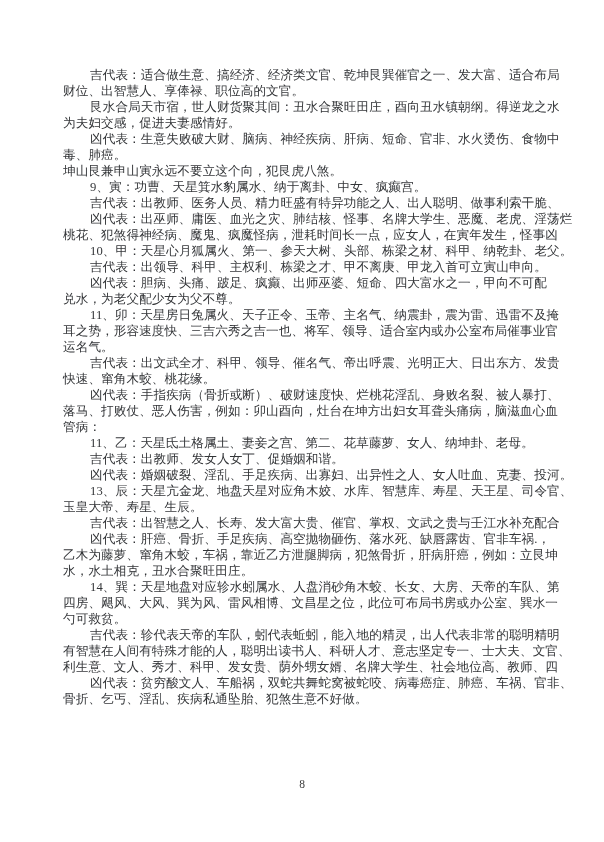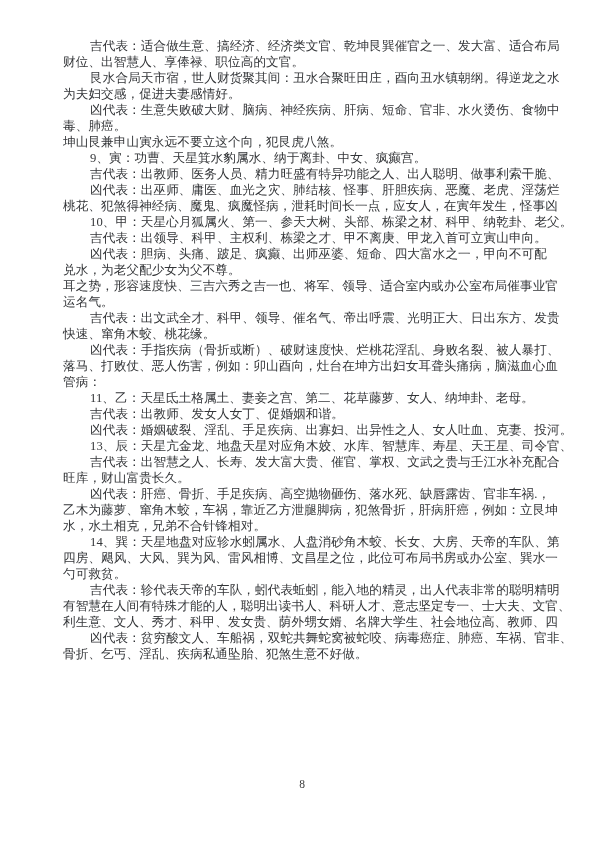--- a/index.html
+++ b/index.html
@@ -12,21 +12,21 @@
     width: 604px;
     height: 842px;
     background: #ffffff;
     overflow: hidden;
     font-family: "Liberation Serif", "DejaVu Serif", serif;
     color: #333538;
   }
   .content {
     position: absolute;
     left: 63px;
-    top: 38px;
+    top: 67px;
     width: 496px;
   }
   .line {
     font-size: 12.6px;
     line-height: 16px;
     height: 16px;
     white-space: nowrap;
     letter-spacing: 0.1px;
     text-rendering: optimizeLegibility;
   }
@@ -51,42 +51,43 @@
   <div class="content">
       <div class="line indent">吉代表：适合做生意、搞经济、经济类文官、乾坤艮巽催官之一、发大富、适合布局</div>
       <div class="line">财位、出智慧人、享俸禄、职位高的文官。</div>
       <div class="line indent">艮水合局天市宿，世人财货聚其间：丑水合聚旺田庄，酉向丑水镇朝纲。得逆龙之水</div>
       <div class="line">为夫妇交感，促进夫妻感情好。</div>
       <div class="line indent">凶代表：生意失败破大财、脑病、神经疾病、肝病、短命、官非、水火烫伤、食物中</div>
       <div class="line">毒、肺癌。</div>
       <div class="line">坤山艮兼申山寅永远不要立这个向，犯艮虎八煞。</div>
       <div class="line indent">9、寅：功曹、天星箕水豹属水、纳于离卦、中女、疯癫宫。</div>
       <div class="line indent">吉代表：出教师、医务人员、精力旺盛有特异功能之人、出人聪明、做事利索干脆、</div>
-      <div class="line indent">凶代表：出巫师、庸医、血光之灾、肺结核、怪事、肝胆疾病、恶魔、老虎、淫荡烂</div>
+      <div class="line indent">凶代表：出巫师、庸医、血光之灾、肺结核、怪事、名牌大学生、恶魔、老虎、淫荡烂</div>
       <div class="line">桃花、犯煞得神经病、魔鬼、疯魔怪病，泄耗时间长一点，应女人，在寅年发生，怪事凶</div>
       <div class="line indent">10、甲：天星心月狐属火、第一、参天大树、头部、栋梁之材、科甲、纳乾卦、老父。</div>
       <div class="line indent">吉代表：出领导、科甲、主权利、栋梁之才、甲不离庚、甲龙入首可立寅山申向。</div>
       <div class="line indent">凶代表：胆病、头痛、跛足、疯癫、出师巫婆、短命、四大富水之一，甲向不可配</div>
       <div class="line">兑水，为老父配少女为父不尊。</div>
+      <div class="line indent">11、卯：天星房日兔属火、天子正令、玉帝、主名气、纳震卦，震为雷、迅雷不及掩</div>
       <div class="line">耳之势，形容速度快、三吉六秀之吉一也、将军、领导、适合室内或办公室布局催事业官</div>
       <div class="line">运名气。</div>
       <div class="line indent">吉代表：出文武全才、科甲、领导、催名气、帝出呼震、光明正大、日出东方、发贵</div>
       <div class="line">快速、窜角木蛟、桃花缘。</div>
       <div class="line indent">凶代表：手指疾病（骨折或断）、破财速度快、烂桃花淫乱、身败名裂、被人暴打、</div>
       <div class="line">落马、打败仗、恶人伤害，例如：卯山酉向，灶台在坤方出妇女耳聋头痛病，脑滋血心血</div>
       <div class="line">管病：</div>
       <div class="line indent">11、乙：天星氐土格属土、妻妾之宫、第二、花草藤萝、女人、纳坤卦、老母。</div>
       <div class="line indent">吉代表：出教师、发女人女丁、促婚姻和谐。</div>
       <div class="line indent">凶代表：婚姻破裂、淫乱、手足疾病、出寡妇、出异性之人、女人吐血、克妻、投河。</div>
       <div class="line indent">13、辰：天星亢金龙、地盘天星对应角木姣、水库、智慧库、寿星、天王星、司令官、</div>
+      <div class="line">玉皇大帝、寿星、生辰。</div>
       <div class="line indent">吉代表：出智慧之人、长寿、发大富大贵、催官、掌权、文武之贵与壬江水补充配合</div>
-      <div class="line">旺库，财山富贵长久。</div>
       <div class="line indent">凶代表：肝癌、骨折、手足疾病、高空抛物砸伤、落水死、缺唇露齿、官非车祸.，</div>
       <div class="line">乙木为藤萝、窜角木蛟，车祸，靠近乙方泄腿脚病，犯煞骨折，肝病肝癌，例如：立艮坤</div>
-      <div class="line">水，水土相克，兄弟不合针锋相对。</div>
+      <div class="line">水，水土相克，丑水合聚旺田庄。</div>
       <div class="line indent">14、巽：天星地盘对应轸水蚓属水、人盘消砂角木蛟、长女、大房、天帝的车队、第</div>
       <div class="line">四房、飓风、大风、巽为风、雷风相博、文昌星之位，此位可布局书房或办公室、巽水一</div>
       <div class="line">勺可救贫。</div>
       <div class="line indent">吉代表：轸代表天帝的车队，蚓代表蚯蚓，能入地的精灵，出人代表非常的聪明精明</div>
       <div class="line">有智慧在人间有特殊才能的人，聪明出读书人、科研人才、意志坚定专一、士大夫、文官、</div>
       <div class="line">利生意、文人、秀才、科甲、发女贵、荫外甥女婿、名牌大学生、社会地位高、教师、四</div>
       <div class="line indent">凶代表：贫穷酸文人、车船祸，双蛇共舞蛇窝被蛇咬、病毒癌症、肺癌、车祸、官非、</div>
       <div class="line">骨折、乞丐、淫乱、疾病私通坠胎、犯煞生意不好做。</div>
     </div>
   <div class="pagenum">8</div>

